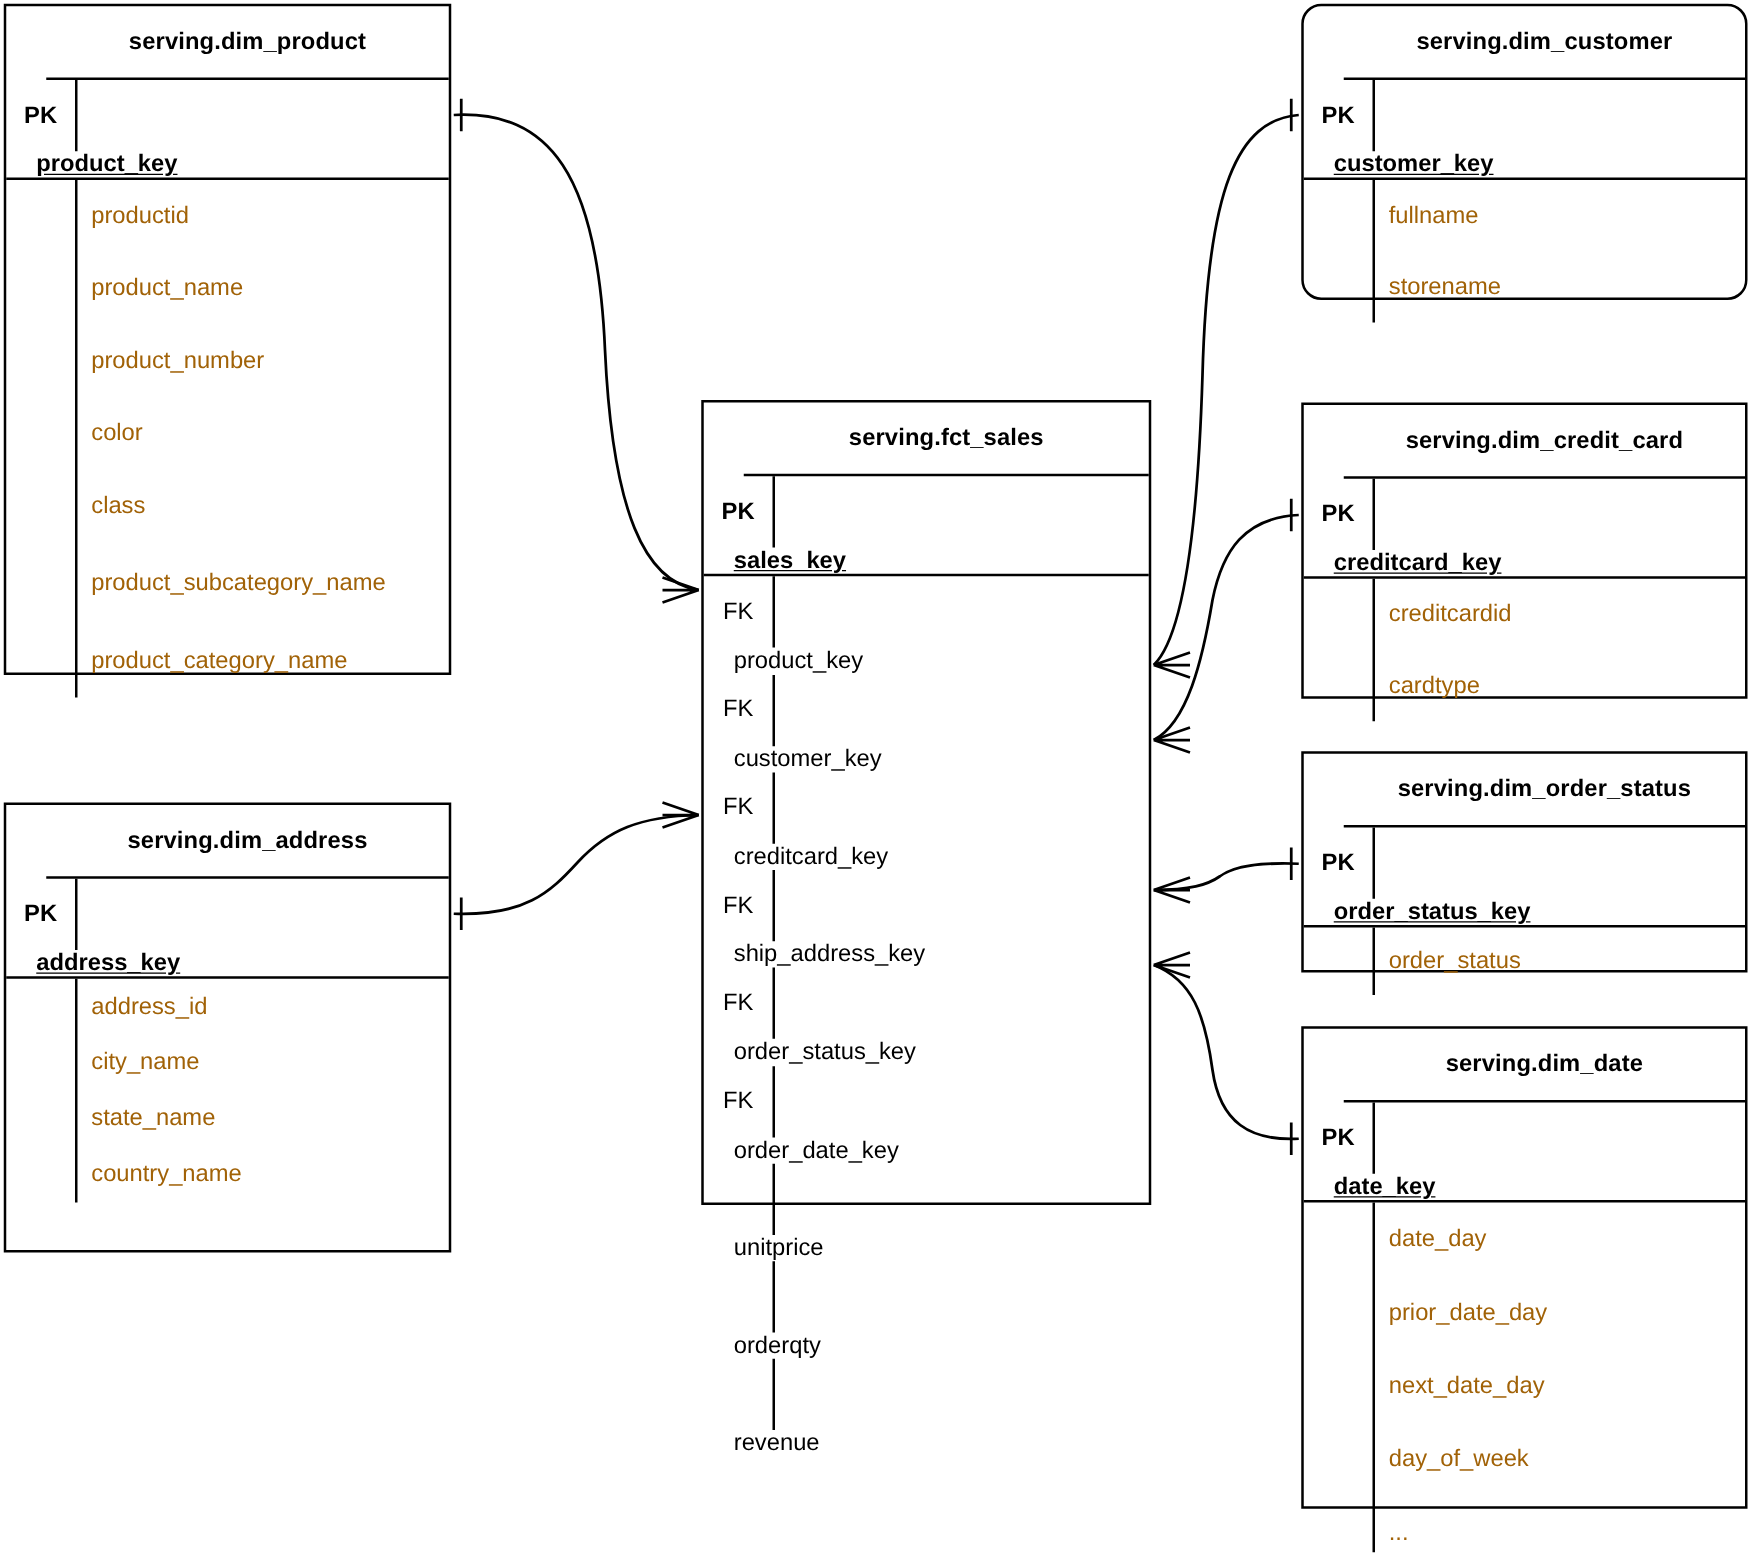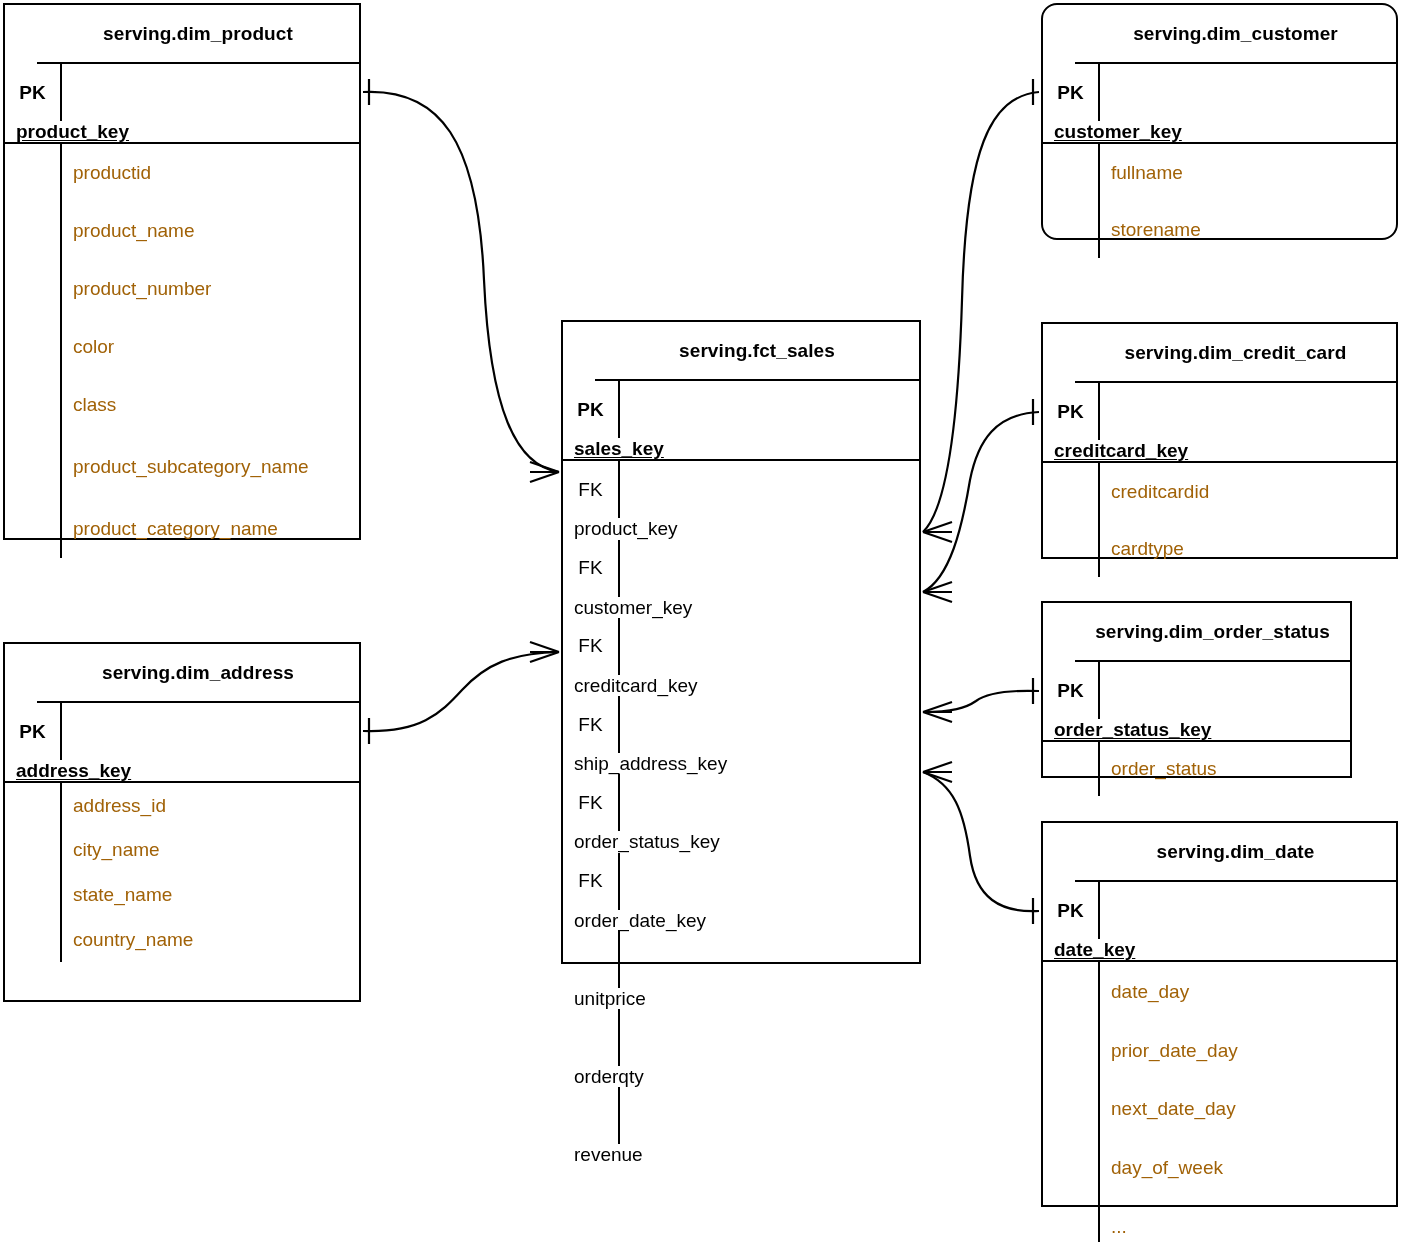--- a/index.html
+++ b/index.html
@@ -59,21 +59,21 @@
     color: #000000;
   }
   .key-cell.fk {
     font-weight: normal;
   }
   .name-cell {
     box-sizing: border-box;
     flex: 1 1 auto;
     display: flex;
     align-items: center;
-    padding-left: 11px;
+    padding-left: 24px;
     padding-right: 6px;
     font-size: 19px;
     color: #000000;
     line-height: 1.12;
   }
   .name-cell.pk-name {
     font-weight: bold;
     text-decoration: underline;
     text-underline-offset: 2px;
   }
@@ -274,21 +274,21 @@
     </div>
     <div class="attrs" style="height:114px;">
       <div class="attrs-keycol"></div>
       <div class="attrs-list">
         <div class="attr-item">creditcardid</div>
         <div class="attr-item">cardtype</div>
       </div>
     </div>
   </div>
 
-  <div class="entity" style="left:1041px; top:601px; width:311px; height:177px;">
+  <div class="entity" style="left:1041px; top:601px; width:357px; height:177px;">
     <div class="ent-title">serving.dim_order_status</div>
     <div class="ent-row pk-row">
       <div class="key-cell">PK</div>
       <div class="name-cell pk-name">order_status_key</div>
     </div>
     <div class="attrs" style="height:54px;">
       <div class="attrs-keycol"></div>
       <div class="attrs-list">
         <div class="attr-item" style="height:54px;">order_status</div>
       </div>

